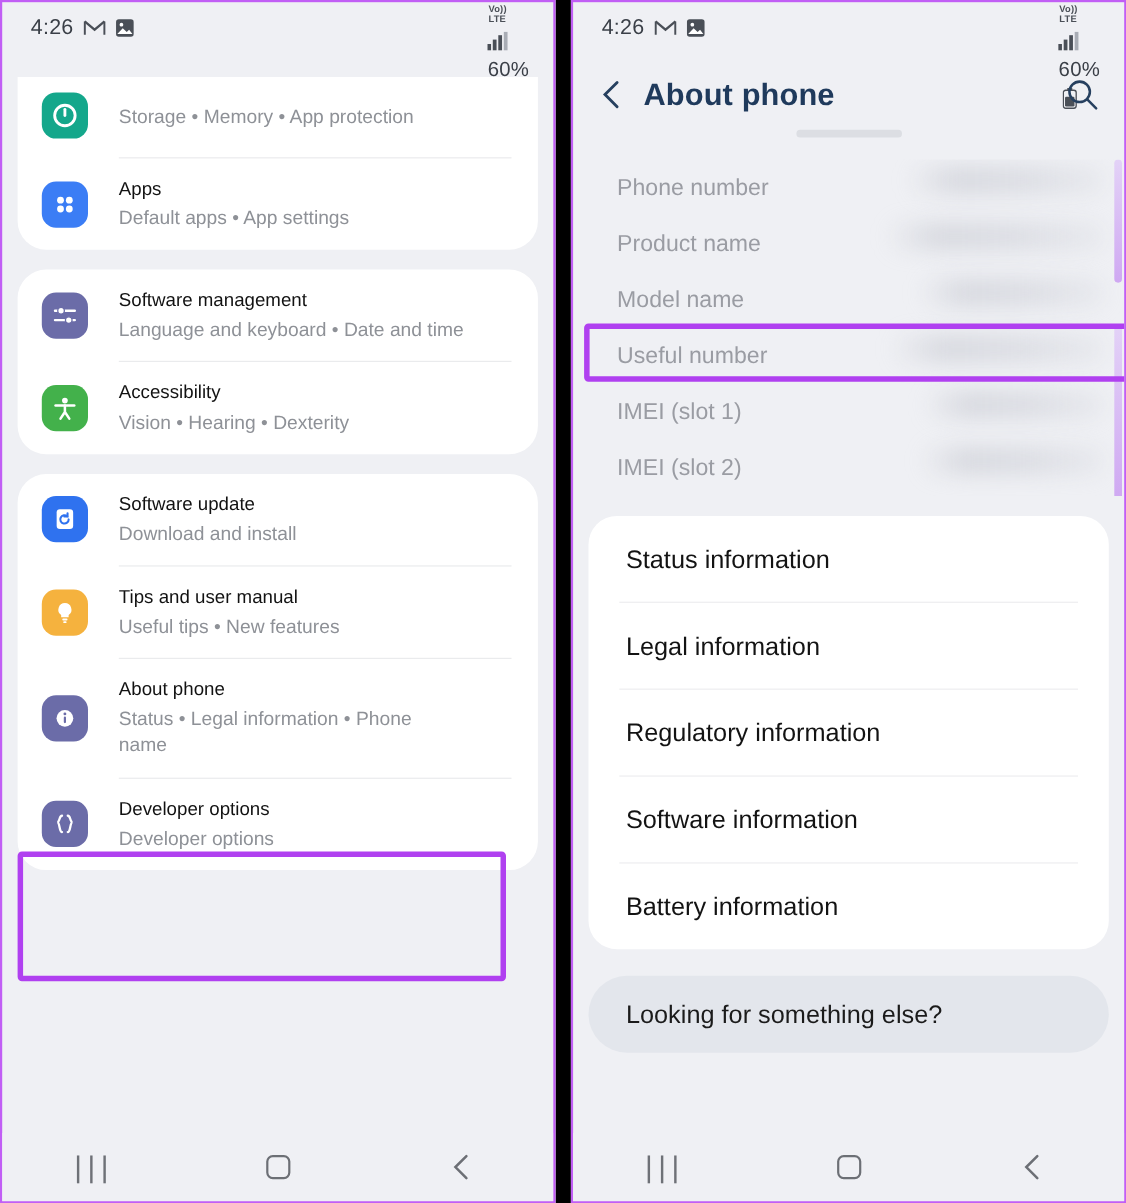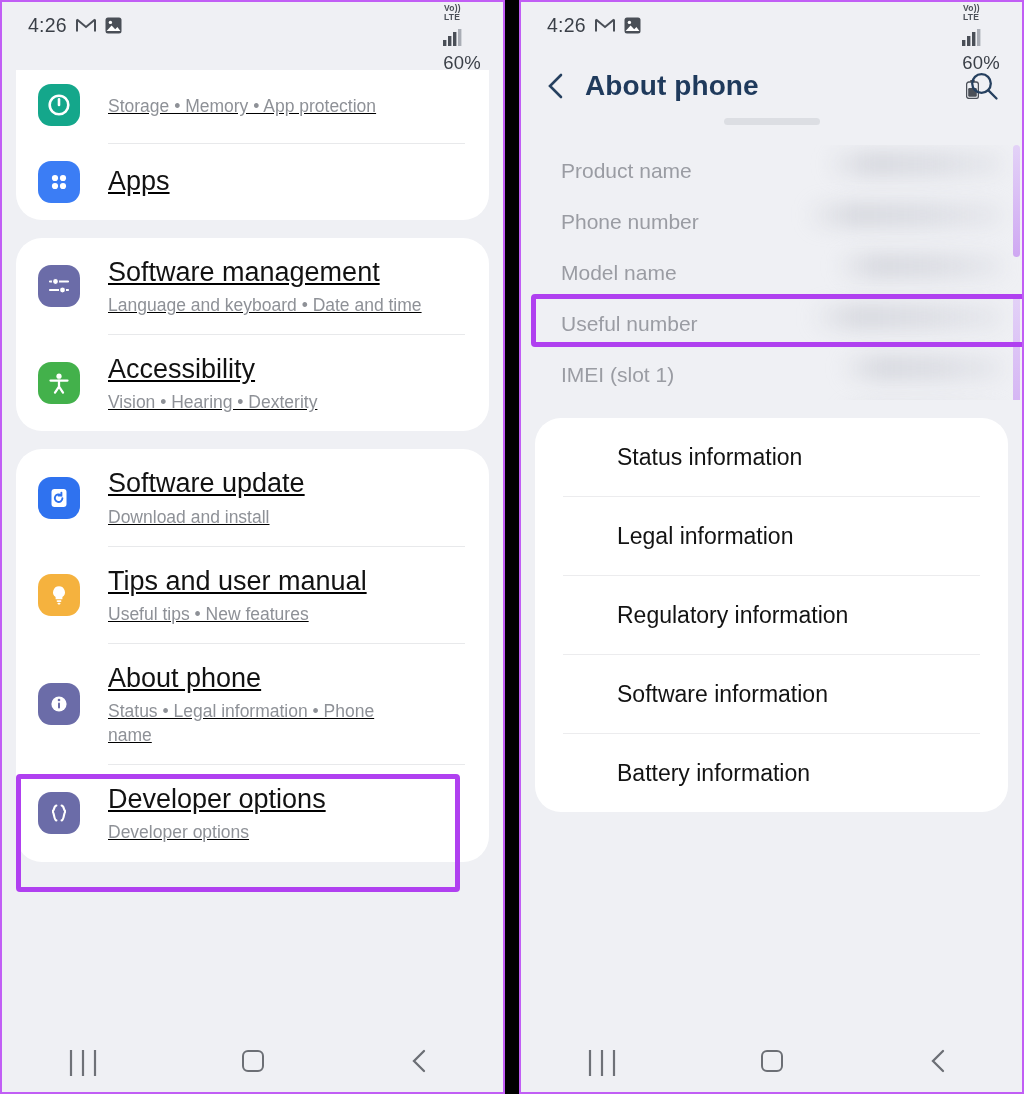--- a/index.html
+++ b/index.html
@@ -56,22 +56,22 @@
   .row {
     display: flex; align-items: center;
     padding: 17px 22px 17px 22px;
     position: relative;
   }
   .row .ico {
     width: 42px; height: 42px; border-radius: 13px;
     flex: 0 0 auto; margin-right: 28px;
     display: flex; align-items: center; justify-content: center;
   }
-  .row .txt { min-width: 0; text-decoration: underline; }
-  .row .name { font-size: 27px; color: #121212; line-height: 1.3; }
+  .row .txt { min-width: 0; }
+  .row .name { font-size: 17px; color: #121212; line-height: 1.3; }
   .row .desc { font-size: 17.5px; color: #8e9197; line-height: 1.38; margin-top: 3px; }
   .sep { height: 1px; background: #e8e9eb; margin-left: 92px; margin-right: 24px; }
 
   
   .card.clipped { border-radius: 0 0 26px 26px; margin-top: -50px; }
   .card.clipped .row:first-child { padding-top: 14px; }
 
   
   .ico-teal   { background: #14a78b; }
   .ico-blue   { background: #3b7df5; }
@@ -109,21 +109,21 @@
   }
   .scrollpip {
     position: absolute; right: 2px; width: 7px; border-radius: 4px;
     background: linear-gradient(180deg,#e3d2f7,#cfa8f2);
   }
 
   .card-right {
     background: #fff; border-radius: 26px;
     margin: 18px 14px 0 14px; overflow: hidden;
   }
-  .crow { height: 78px; display: flex; align-items: center; padding: 0 34px; margin-left: 48px; }
+  .crow { height: 78px; display: flex; align-items: center; padding: 0 34px; }
   .crow .clabel { font-size: 23px; color: #131313; }
   .csep { height: 1px; background: #ececee; margin: 0 28px; }
 
   .pill {
     margin: 24px 14px 0 14px; height: 70px;
     background: #e3e6ec; border-radius: 35px;
     display: flex; align-items: center; padding: 0 34px;
   }
   .pill .plabel { font-size: 23px; color: #1b1b1b; }
 
@@ -235,20 +235,21 @@
           <div class="ico ico-blue">
             <svg class="ic" width="24" height="24" viewBox="0 0 24 24">
                 <circle cx="8" cy="8" r="3.1" fill="#fff"></circle>
                 <circle cx="16" cy="8" r="3.1" fill="#fff"></circle>
                 <circle cx="8" cy="16" r="3.1" fill="#fff"></circle>
                 <circle cx="16" cy="16" r="3.1" fill="#fff"></circle>
               </svg>
           </div>
           <div class="txt">
             <div class="name">Apps</div>
+            <div class="desc">Default apps • App settings</div>
           </div>
         </div>
       </div>
 
       <div class="card">
         <div class="row">
           <div class="ico ico-indigo">
             <svg class="ic" width="26" height="26" viewBox="0 0 26 26">
                 <path d="M4 8.5 h18 M4 17 h18" stroke="#fff" stroke-width="2.2" stroke-linecap="round"></path>
                 <circle cx="9.5" cy="8.5" r="3" fill="#fff" stroke="#6b6ca8" stroke-width="1.2"></circle>
@@ -436,33 +437,36 @@
           <div class="blurval" style="top:57px; width:200px;"></div>
           <div class="blurval" style="top:108px;width:170px;"></div>
           <div class="blurval" style="top:159px;width:195px;"></div>
           <div class="blurval" style="top:210px;width:165px;"></div>
           <div class="blurval" style="top:261px;width:168px;"></div>
           <div class="scrollpip" style="top:0px; height:112px;"></div>
           <div class="scrollpip" style="top:150px; height:160px;"></div>
         </div>
 
         <div class="info-row">
+          <span class="info-label">Phone number</span>
+        </div>
+        <div class="info-row">
           <span class="info-label">Product name</span>
-        </div>
-        <div class="info-row">
-          <span class="info-label">Phone number</span>
         </div>
         <div class="info-row">
           <span class="info-label">Model name</span>
         </div>
         <div class="info-row">
           <span class="info-label">Useful number</span>
         </div>
         <div class="info-row">
           <span class="info-label">IMEI (slot 1)</span>
+        </div>
+        <div class="info-row">
+          <span class="info-label">IMEI (slot 2)</span>
         </div>
       </div>
 
       <div class="card-right">
         <div class="crow">
           <span class="clabel">Status information</span>
         </div>
         <div class="csep"></div>
         <div class="crow">
           <span class="clabel">Legal information</span>
@@ -474,20 +478,23 @@
         <div class="csep"></div>
         <div class="crow">
           <span class="clabel">Software information</span>
         </div>
         <div class="csep"></div>
         <div class="crow">
           <span class="clabel">Battery information</span>
         </div>
       </div>
 
+      <div class="pill">
+        <span class="plabel">Looking for something else?</span>
+      </div>
     </div>
 
     <div class="hl-box" id="hl-model"></div>
 
     <div class="navbar">
       <span class="nb recents">|||</span>
       <span class="nb">
           <span class="homesq"></span>
         </span>
       <span class="nb">

